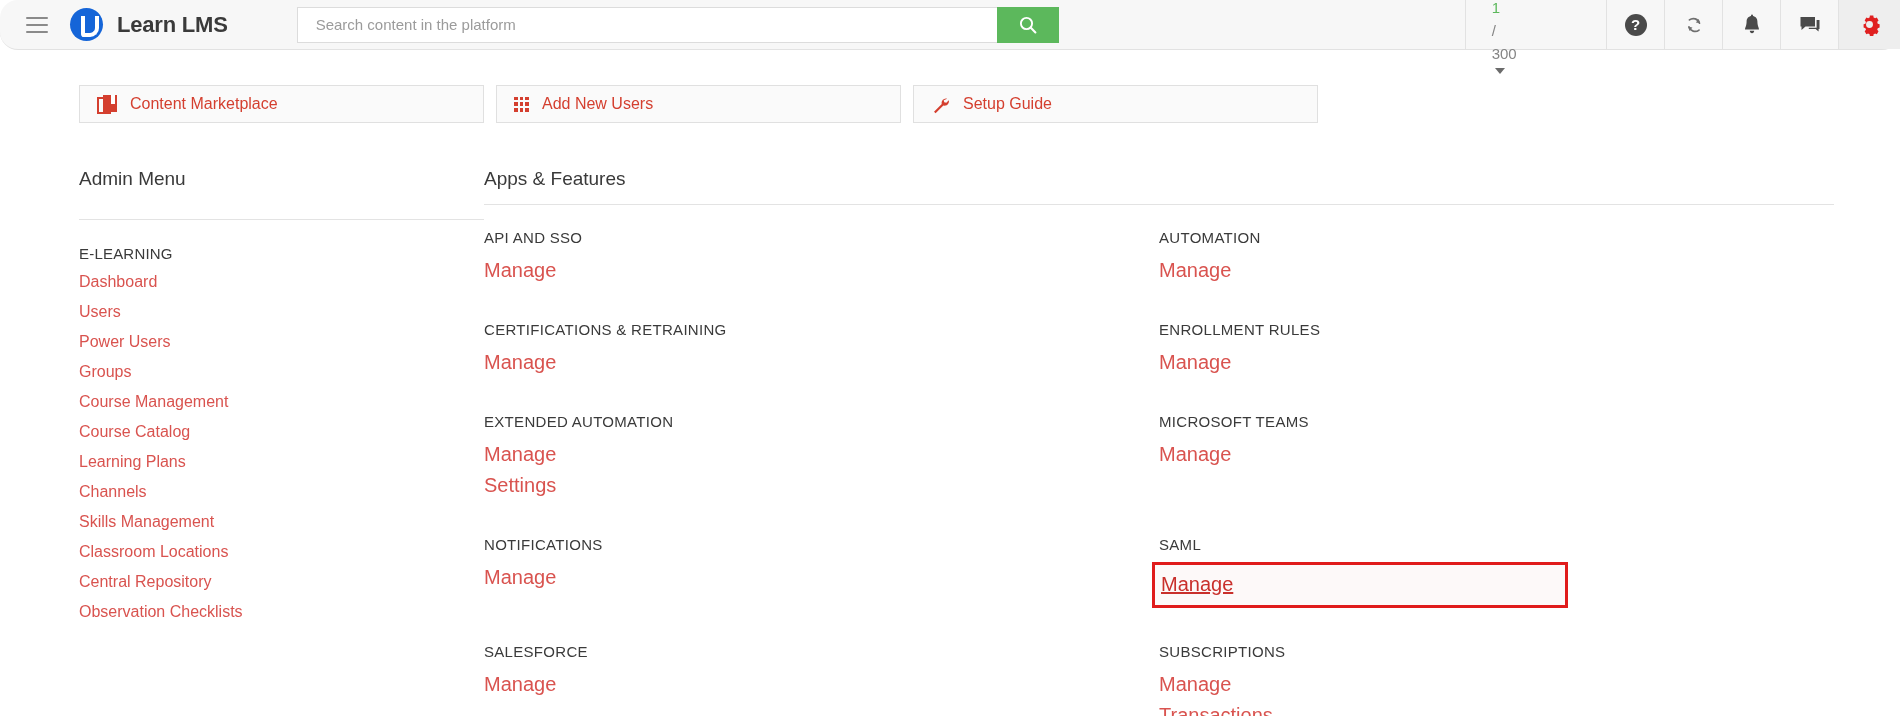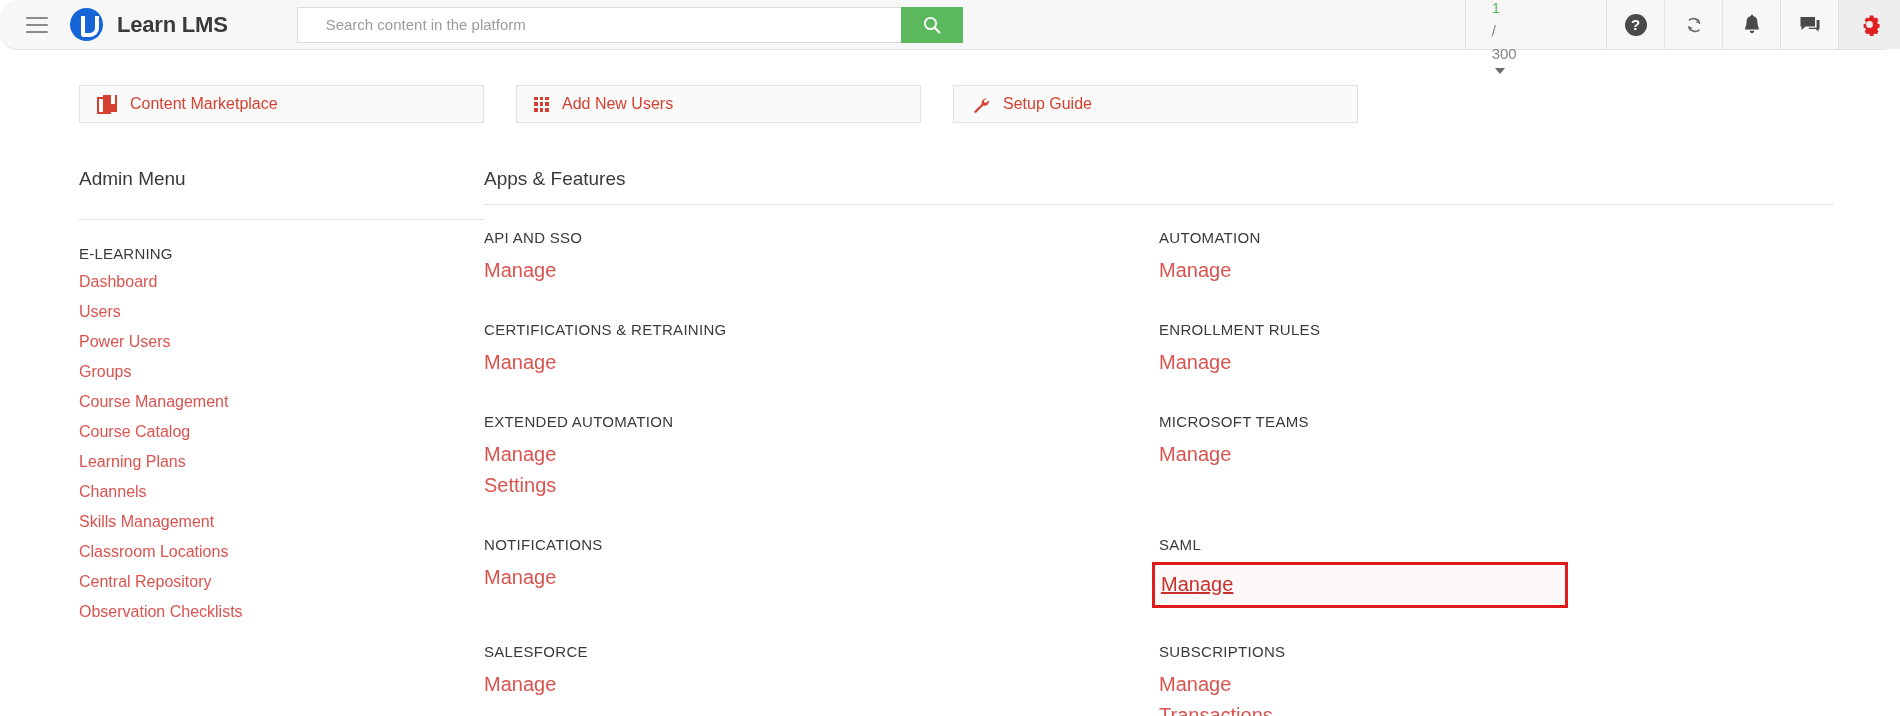--- a/index.html
+++ b/index.html
@@ -78,26 +78,26 @@
   }
 
   .hdr-search {
     display: flex;
     align-items: center;
     margin-left: 69px;
     height: 100%;
     padding: 8px 0;
   }
   .search-input {
-    width: 604px;
+    width: 700px;
     height: 36px;
     border: 1px solid #dcdcdc;
     border-right: 0;
     background: #ffffff;
-    padding: 0 28px;
+    padding: 0 18px;
     font-size: 15px;
     color: #444;
     font-family: "Liberation Sans", sans-serif;
     outline: none;
   }
   .search-input::placeholder { color: #9b9b9b; }
   .search-btn {
     width: 62px;
     height: 36px;
     background: #5cb85c;
@@ -163,21 +163,21 @@
     padding: 0;
   }
   .content-wrap {
     width: 100%;
     padding-left: 0;
   }
 
   
   .action-row {
     display: flex;
-    gap: 32px;
+    gap: 12px;
     padding: 35px 0 0 79px;
   }
   .action-btn {
     height: 38px;
     border: 1px solid #e0e0e0;
     background: #fafafa;
     display: flex;
     align-items: center;
     gap: 13px;
     padding: 0 17px;

